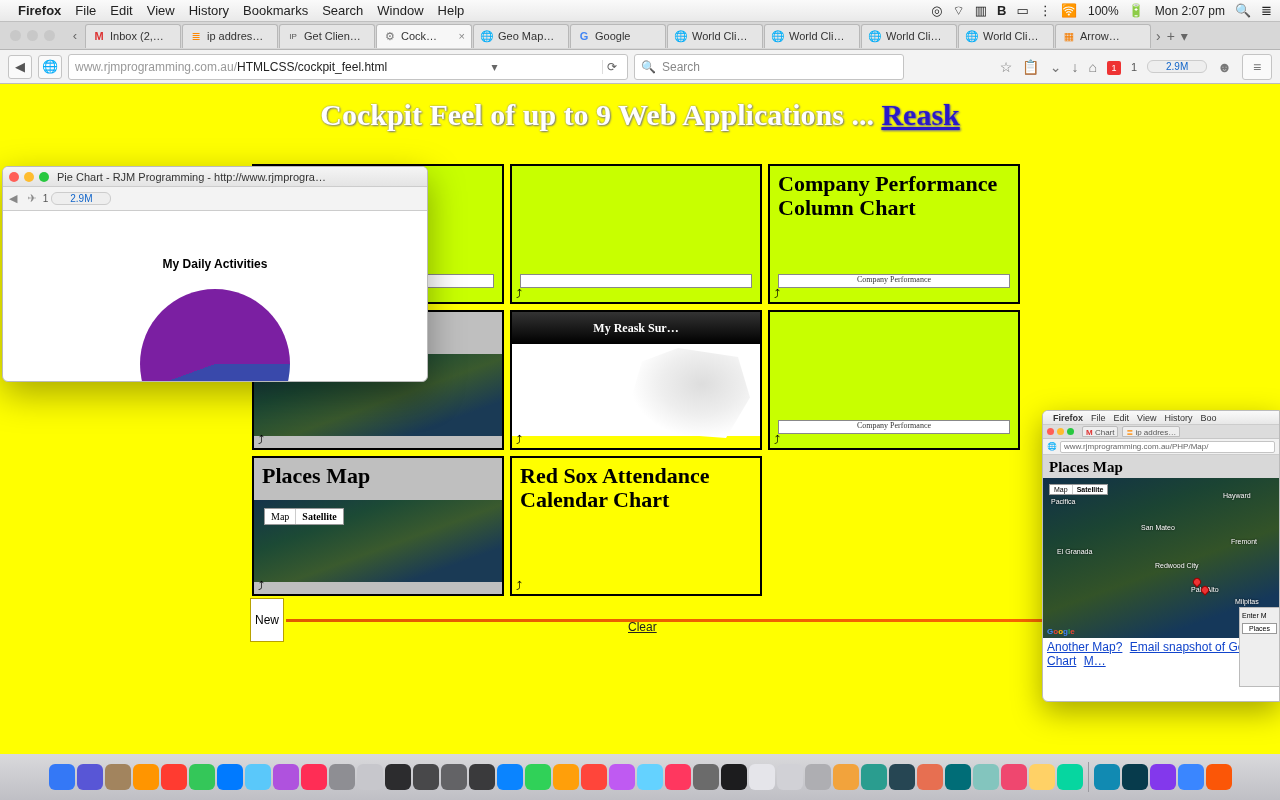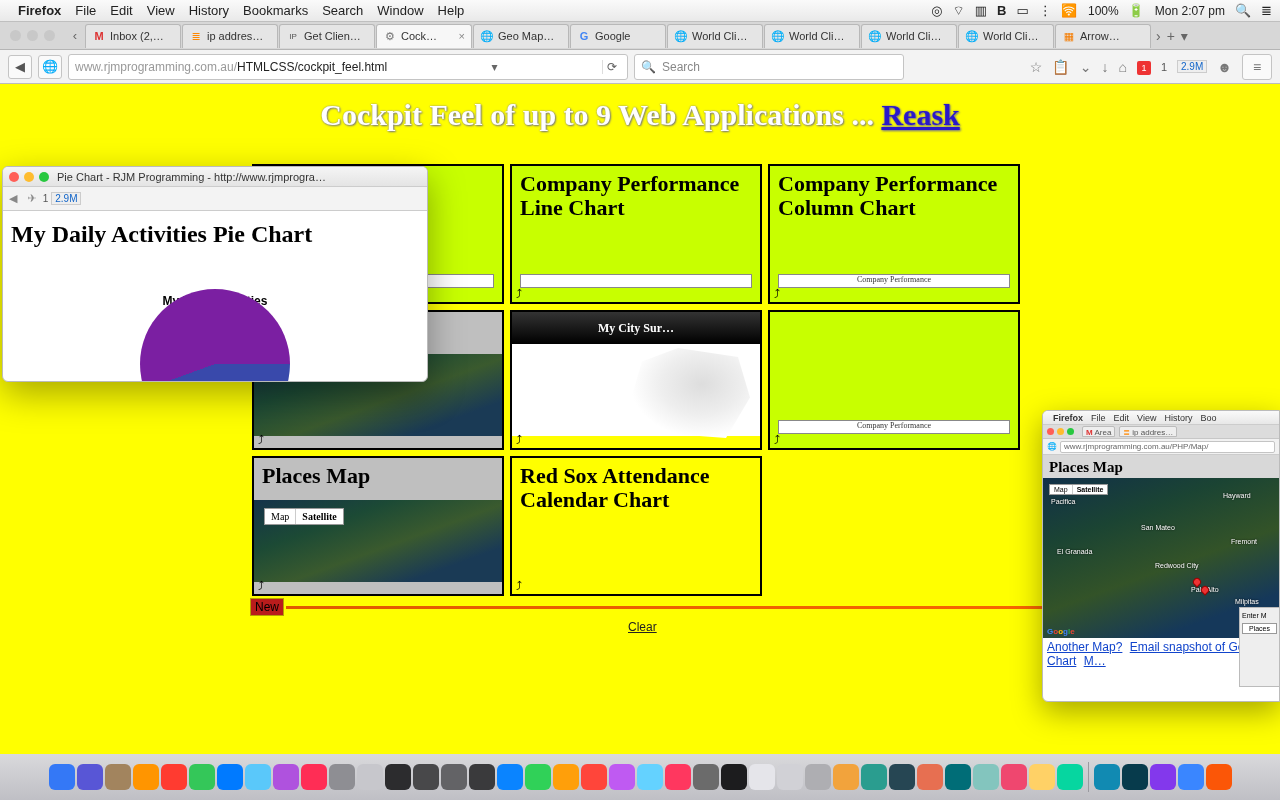--- a/index.html
+++ b/index.html
@@ -54,21 +54,21 @@
     color:#666;
   }
   .urlbox .prefix { color:#999; }
   .urlbox .dark { color:#222; }
   .urlbox .reload { margin-left:auto; color:#666; padding:0 4px;}
   .searchbox {
     flex: 0 0 270px; height:26px; border:1px solid #c4c4c4; border-radius:3px;
     background:#fff; display:flex; align-items:center; padding:0 6px; font-size:12px; color:#888;
   }
   .tool-right { margin-left:auto; display:flex; align-items:center; gap:10px; color:#777; font-size:14px;}
-  .pill { font-size:10px; background:#eee; border:1px solid #ccc; border-radius:0; padding:0 3px; color:#1265c9;}
+  .pill { font-size:10px; background:#eee; border:1px solid #ccc; border-radius:6px; padding:0 18px; color:#1265c9;}
   .hamburger { width:30px; height:26px; border:1px solid #c4c4c4; border-radius:3px;
     display:flex; align-items:center; justify-content:center; background:#fafafa;}
 
   
   .page {
     position:absolute; top:84px; left:0; right:0; bottom:46px;
     background:#ffff00; overflow:hidden;
   }
   .page-title {
     text-align:center; font-size:30px; font-weight:600;
@@ -125,22 +125,22 @@
   .cell.red h2 { font-size:22px; }
 
   .cell.corr { background:#ffff00; }
   .cell.corr h2 { font-size:20px; line-height:1.05; }
 
   .newrow {
     position:absolute; left:250px; top:514px; right:0;
     display:flex; align-items:center;
   }
   .newbtn {
-    background:#b91c1c; border:1px solid #b8a200; font-size:12px;
-    padding:1px 4px; margin-right:2px;
+    background:#ffffff; border:1px solid #b8a200; font-size:12px;
+    padding:14px 4px; margin-right:2px;
   }
   .arrow-line {
     height:3px; flex:1; background:linear-gradient(to right,#e05a00,#ff6a00);
     position:relative; margin-right:0;
   }
   .arrow-line::after{
     content:''; position:absolute; right:-2px; top:-7px;
     border-left:14px solid #ff6a00; border-top:9px solid transparent; border-bottom:9px solid transparent;
   }
   .clear-link {
@@ -390,41 +390,40 @@
   </div>
 
   <div class="grid">
 
     <div class="cell">
       <h2 style="margin-top:40px">…ar Chart</h2>
       <div class="mini">Company Performance</div>
       <span class="handle">⤴</span>
     </div>
     <div class="cell">
-      <h2>Company Performance Line Chart</h2>
       <div class="mini"></div>
       <span class="handle">⤴</span>
     </div>
     <div class="cell">
       <h2>Company Performance Column Chart</h2>
       <div class="mini">Company Performance</div>
       <span class="handle">⤴</span>
     </div>
 
     <div class="cell map">
       <h2>Places Map</h2>
       <div class="sat"></div>
       <div class="maptoggle">
         <span>Map</span>
         <span>Satellite</span>
       </div>
       <span class="handle">⤴</span>
     </div>
     <div class="cell center2">
-      <div class="blackbar">My City Sur…</div>
+      <div class="blackbar">My Reask Sur…</div>
       <div class="whit">
           <div class="shape"></div>
         </div>
       <span class="handle">⤴</span>
     </div>
     <div class="cell">
       <div class="mini">Company Performance</div>
       <span class="handle">⤴</span>
     </div>
 
@@ -458,21 +457,20 @@
       <div class="d g"></div>
     </div>
     <span>Pie Chart - RJM Programming - http://www.rjmprogra…</span>
   </div>
   <div class="loc">
     <span style="margin-right:4px;color:#888">◀</span>
     <span style="margin:0 6px;color:#888">✈</span>
     <span style="font-size:10px;color:#555;margin-right:3px">1</span>
     <span class="pill">2.9M</span>
   </div>
-  <h1>My Daily Activities Pie Chart</h1>
   <div class="sub">My Daily Activities</div>
   <div class="pie"></div>
 </div>
 
 <div class="popup-right">
   <div class="minibar">
     <span class="apple2"></span>
     <span class="mini-mi" style="font-weight:600">Firefox</span>
     <span class="mini-mi">File</span>
     <span class="mini-mi">Edit</span>
@@ -481,21 +479,21 @@
     <span class="mini-mi">Boo</span>
   </div>
   <div class="minitabs">
     <div style="display:flex;gap:3px;margin-right:4px">
       <div class="d r" style="width:7px;height:7px;border-radius:50%"></div>
       <div class="d y" style="width:7px;height:7px;border-radius:50%"></div>
       <div class="d g" style="width:7px;height:7px;border-radius:50%"></div>
     </div>
     <div class="mt">
       <span style="color:#d33;font-weight:700">M</span>
-      <span>Area</span>
+      <span>Chart</span>
     </div>
     <div class="mt">
       <span style="color:#f80">≣</span>
       <span>ip addres…</span>
     </div>
   </div>
   <div class="miniloc">
     <span style="margin-right:3px">🌐</span>
     <div class="mu">
       <span>www.rjmprogramming.com.au/PHP/Map/</span>

